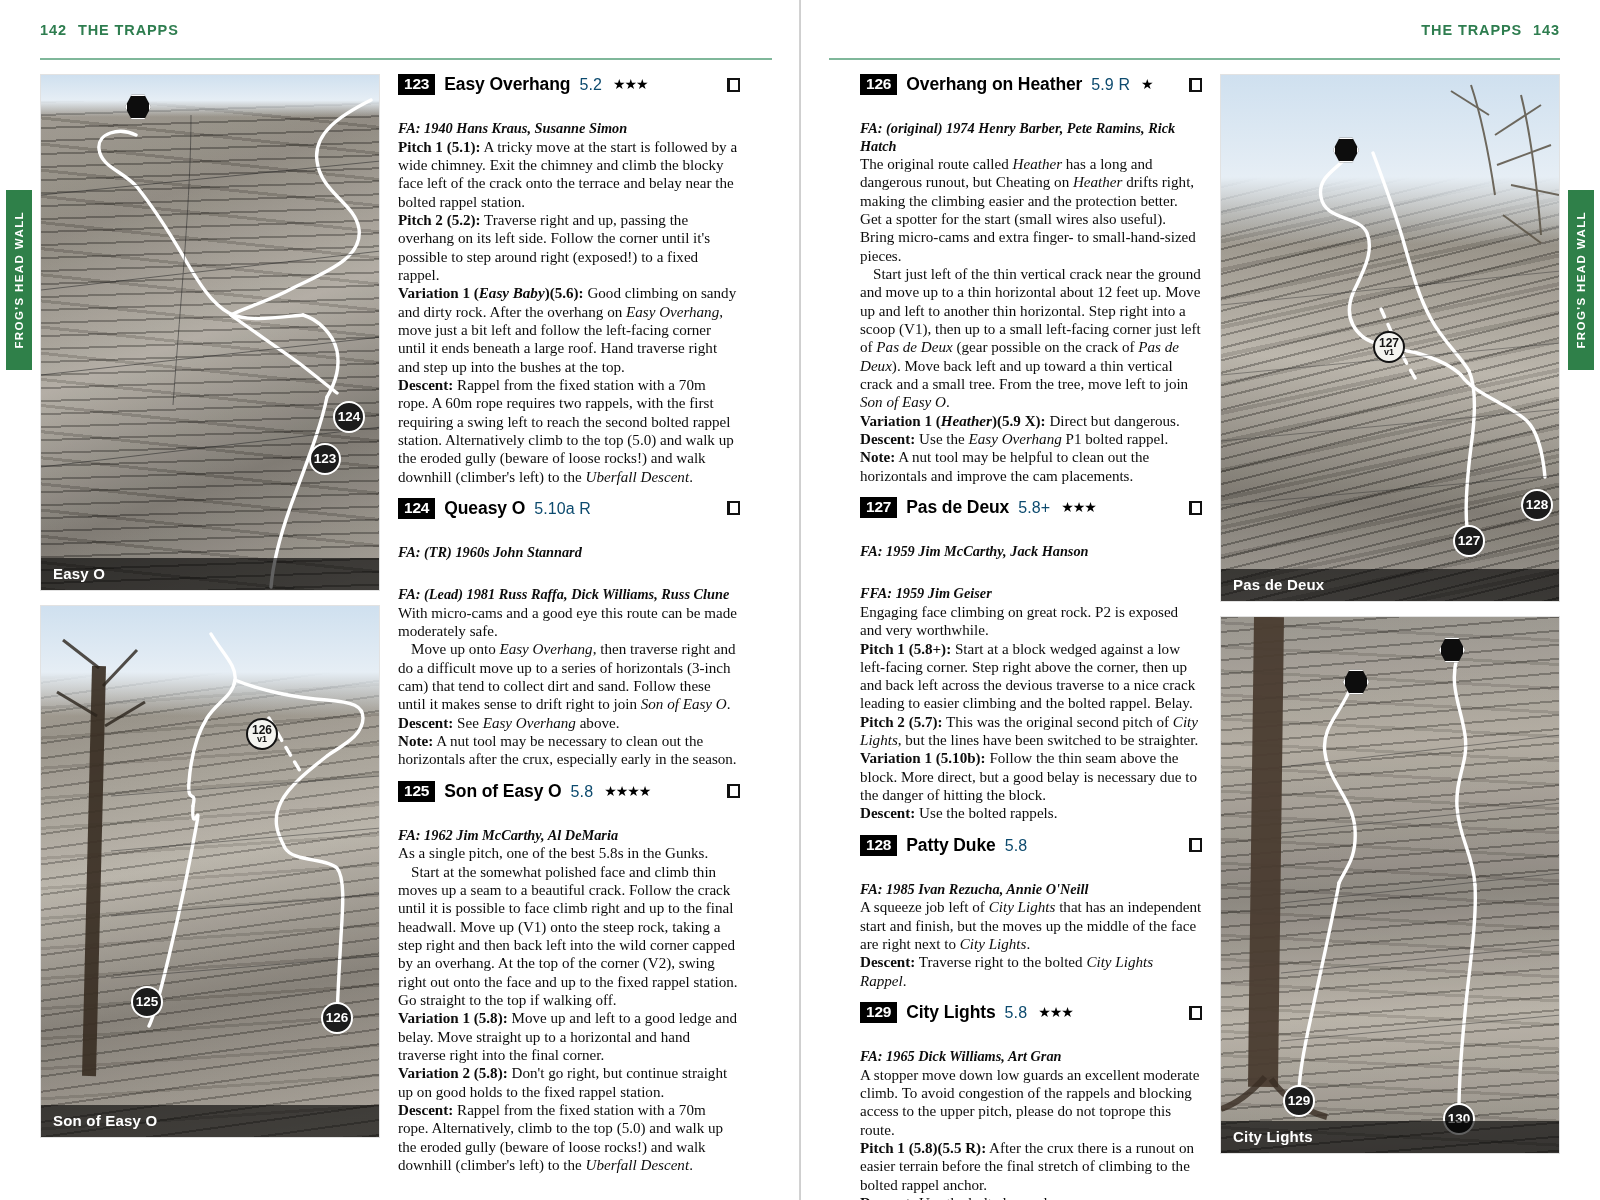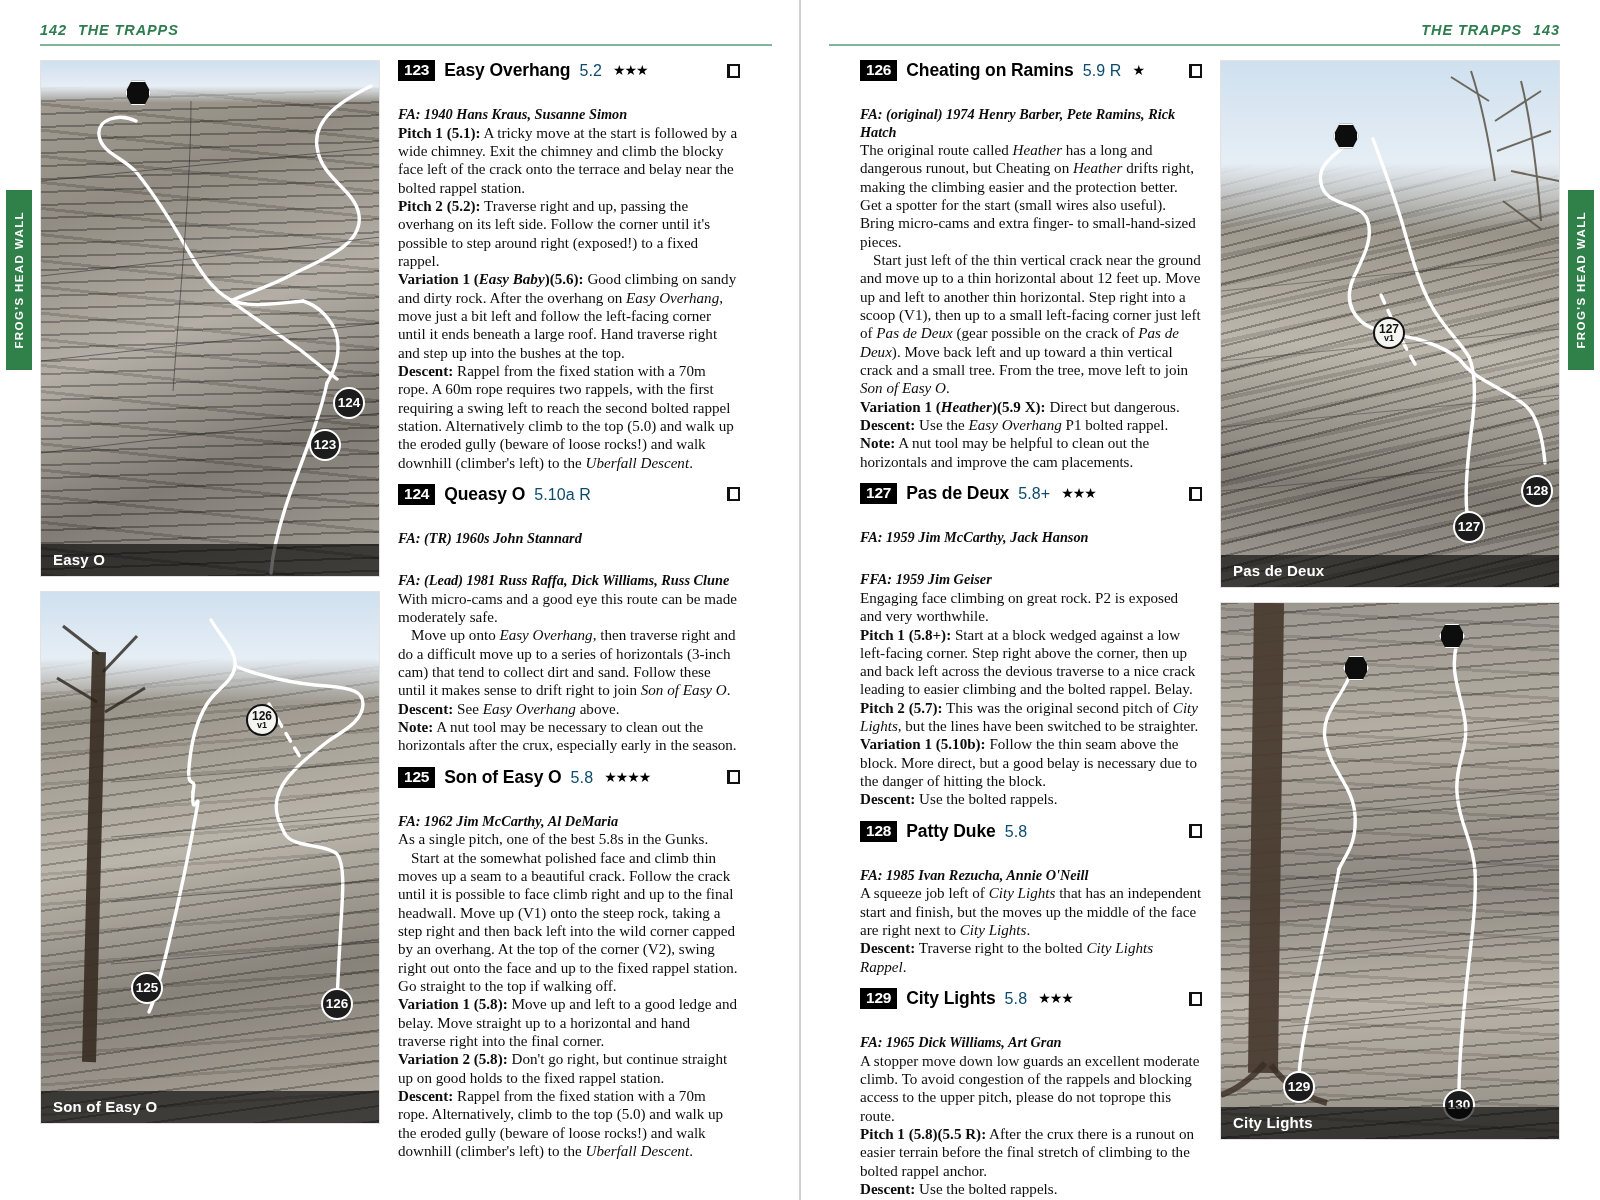--- a/index.html
+++ b/index.html
@@ -33,23 +33,22 @@
   
   .runhead {
     display: flex;
     align-items: flex-start;
     font-family: "Liberation Sans", sans-serif;
     font-size: 14.5px;
     letter-spacing: 0.9px;
     color: #2e7d4f;
     font-weight: 700;
     border-bottom: 2.2px solid #7fb79a;
-    padding-bottom: 6px;
+    padding-bottom: 20px;
     margin-bottom: 14px;
-    font-style: italic;
   }
   .runhead.left  { justify-content: flex-start; gap: 11px; }
   .runhead.right { justify-content: flex-end; gap: 11px; }
 
   
   .thumbtab {
     position: absolute;
     width: 26px;
     background: #2f8049;
     color: #ffffff;
@@ -440,21 +439,21 @@
           <div class="marker" style="left:222px;top:486px">130</div>
           <div class="caption">City Lights</div>
         </div>
       </div>
 
       <div class="textcol">
 
         <div class="route">
           <div class="rt-head">
             <span class="rt-num">126</span>
-            <span class="rt-name">Cheating on Ramins</span>
+            <span class="rt-name">Overhang on Heather</span>
             <span class="rt-grade">5.9 R</span>
             <span class="rt-stars">★</span>
             <span class="rt-photoicon"></span>
           </div>
           <div class="fa">FA: (original) 1974 Henry Barber, Pete Ramins, Rick Hatch</div>
           <p class="body-p"><span>The original route called <i>Heather</i> has a long and dangerous runout, but Cheating on <i>Heather</i> drifts right, making the climbing easier and the protection better. Get a spotter for the start (small wires also useful). Bring micro-cams and extra finger- to small-hand-sized pieces.</span></p>
           <p class="body-p indent"><span>Start just left of the thin vertical crack near the ground and move up to a thin horizontal about 12 feet up. Move up and left to another thin horizontal. Step right into a scoop (V1), then up to a small left-facing corner just left of <i>Pas de Deux</i> (gear possible on the crack of <i>Pas de Deux</i>). Move back left and up toward a thin vertical crack and a small tree. From the tree, move left to join <i>Son of Easy O</i>.</span></p>
           <p class="body-p"><span class="lbl">Variation 1 (<i style="font-weight:700">Heather</i>)(5.9 X):</span><span> Direct but dangerous.</span></p>
           <p class="body-p"><span class="lbl">Descent:</span><span> Use the <i>Easy Overhang</i> P1 bolted rappel.</span></p>
           <p class="body-p"><span class="lbl">Note:</span><span> A nut tool may be helpful to clean out the horizontals and improve the cam placements.</span></p>

